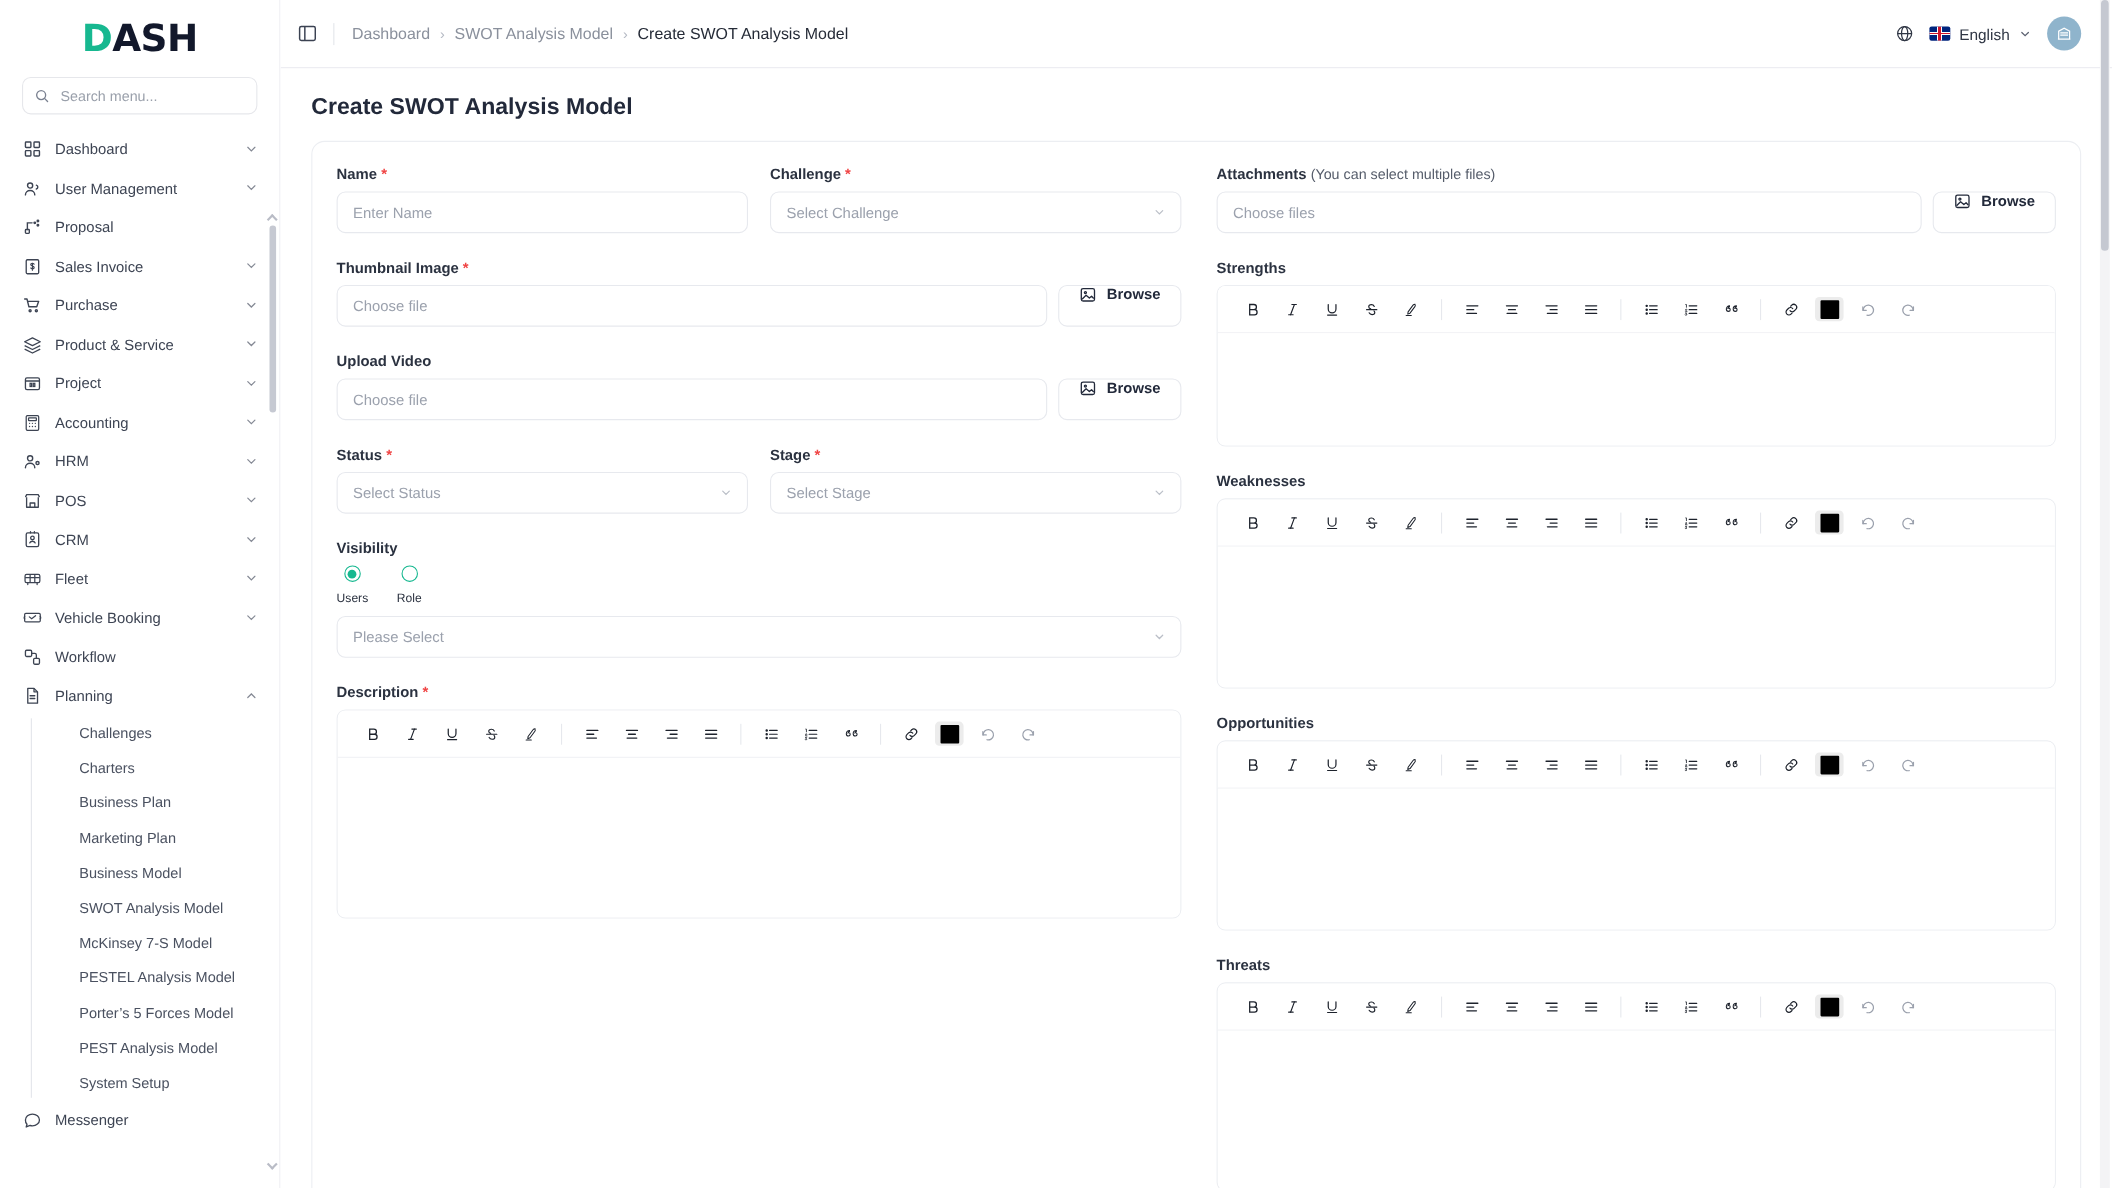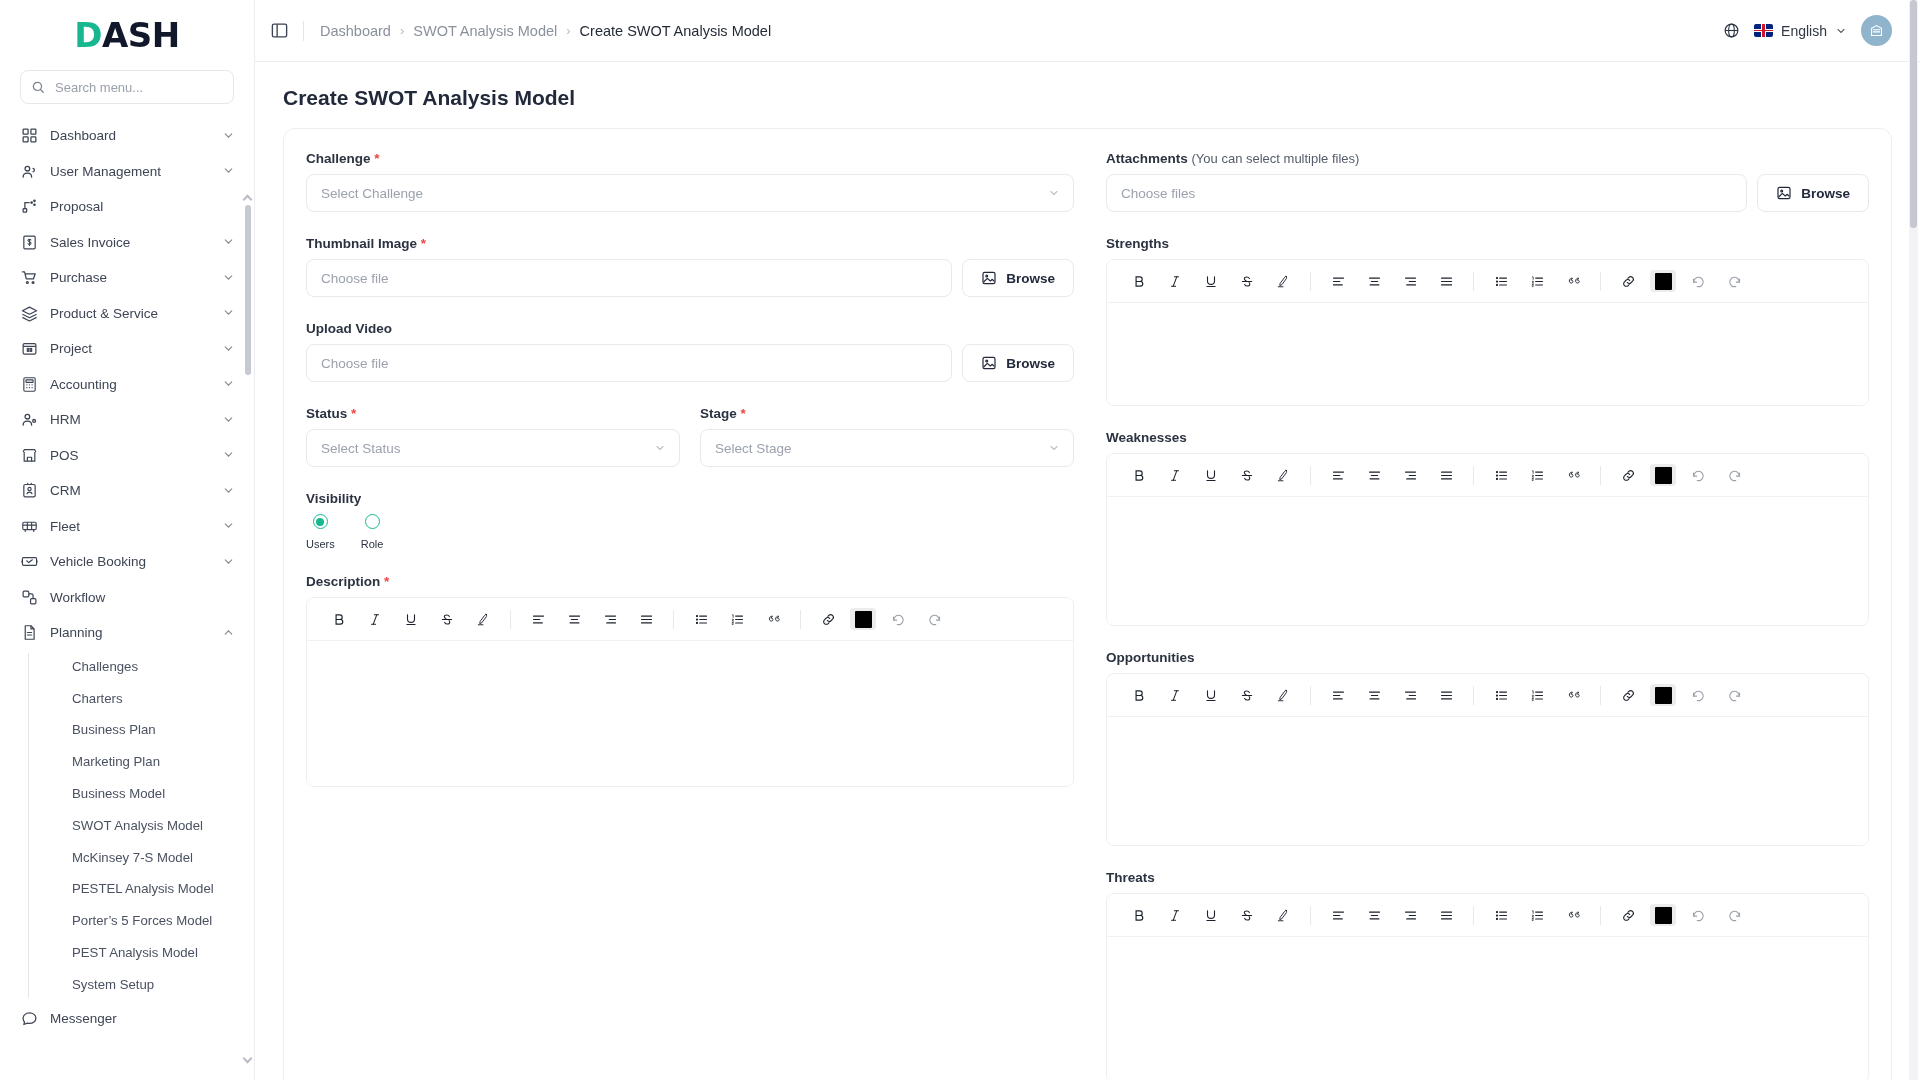--- a/index.html
+++ b/index.html
@@ -145,21 +145,21 @@
     position: relative;
   }
   .sel .caret {
     position: absolute; right: 13px; top: 50%; transform: translateY(-50%);
     width: 12px; height: 12px; opacity: .6;
   }
   .filerow { display: flex; gap: 10px; align-items: center; }
   .filerow .inp { flex: 1; }
   .browse-btn {
     height: 38px; border: 1px solid #e7e9ee; border-radius: 8px;
-    display: flex; align-items: flex-end; gap: 9px; padding: 10px 18px;
+    display: flex; align-items: flex-start; gap: 9px; padding: 0 18px;
     font-size: 13.5px; font-weight: 700; color: #22293a; cursor: pointer;
     background: #fff; white-space: nowrap;
   }
 
   .radio-row { display: flex; align-items: center; gap: 26px; margin: 6px 0 10px 0; }
   .radio { display: flex; align-items: center; gap: 9px; cursor: pointer; font-size: 11px; color: #2b3240; flex-direction: column; }
   .dot {
     width: 15px; height: 15px; border-radius: 50%; border: 1.6px solid #17b890;
     display: flex; align-items: center; justify-content: center; background: #fff;
   }
@@ -538,20 +538,24 @@
 
     <div class="content">
       <h1 class="page-title">Create SWOT Analysis Model</h1>
 
       <div class="card">
 
         <div class="col-left">
 
           <div class="row2 grp">
             <div>
+              <label class="fld-label"><span>Name</span> <span class="req">*</span></label>
+              <input class="inp" placeholder="Enter Name" style="">
+            </div>
+            <div>
               <label class="fld-label"><span>Challenge</span> <span class="req">*</span></label>
               <div class="sel">
                 <span>Select Challenge</span>
                 <span class="caret">
                     <svg width="12" height="12" viewBox="0 0 24 24" fill="none" stroke="#8d94a2" stroke-width="2.2" stroke-linecap="round">
                       <polyline points="6 9 12 15 18 9"></polyline>
                     </svg>
                   </span>
               </div>
             </div>
@@ -621,20 +625,28 @@
             <div class="radio-row">
               <div class="radio">
                 <span class="dot on"></span>
                 <span>Users</span>
               </div>
               <div class="radio">
                 <span class="dot"></span>
                 <span>Role</span>
               </div>
             </div>
+            <div class="sel">
+              <span>Please Select</span>
+              <span class="caret">
+                  <svg width="12" height="12" viewBox="0 0 24 24" fill="none" stroke="#8d94a2" stroke-width="2.2" stroke-linecap="round">
+                    <polyline points="6 9 12 15 18 9"></polyline>
+                  </svg>
+                </span>
+            </div>
           </div>
 
           <div class="grp">
             <label class="fld-label"><span>Description</span> <span class="req">*</span></label>
             <div class="editor">
               <div class="ed-toolbar">
                 <div class="tb-btn">
                     <svg width="14" height="15" viewBox="0 0 24 24" fill="none" stroke="#1d222c" stroke-width="2">
                       <path d="M7 4h6.5a4 4 0 010 8H7zM7 12h7.5a4 4 0 010 8H7z"></path>
                     </svg>

